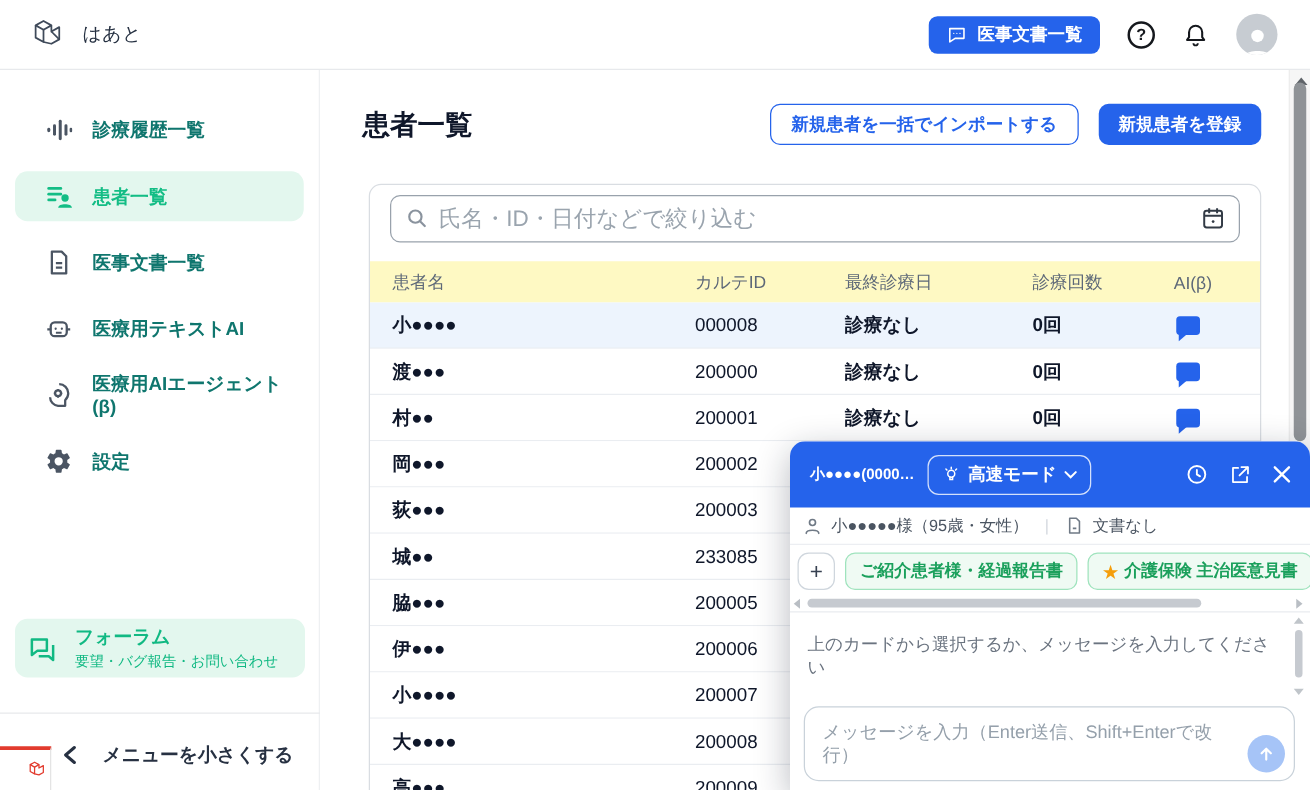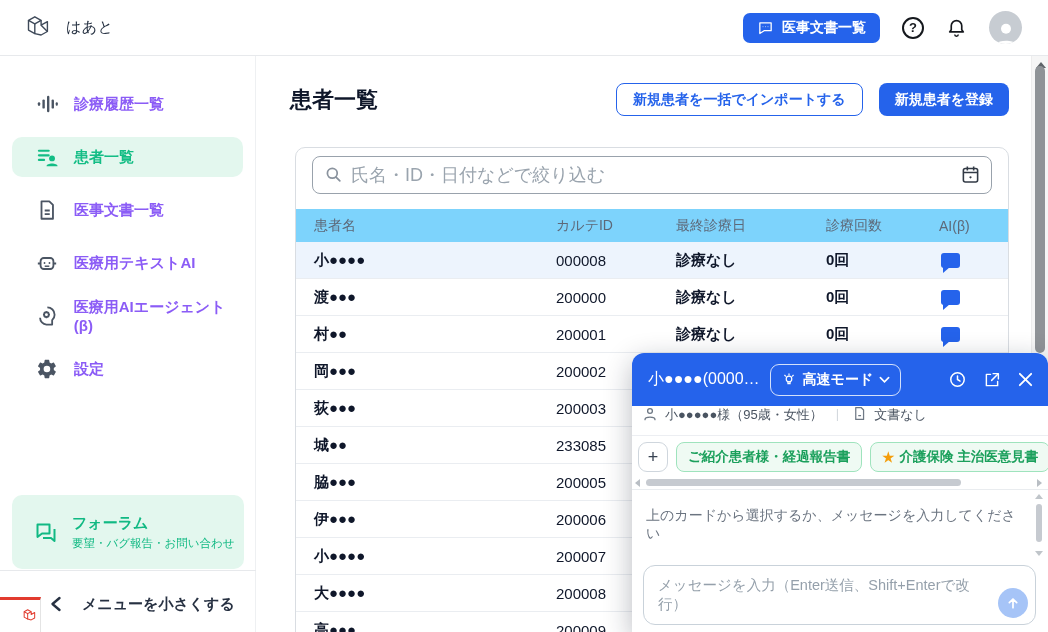--- a/index.html
+++ b/index.html
@@ -20,25 +20,25 @@
     display:flex; align-items:center; justify-content:center; font-size:13px; font-weight:700; color:#15181d; cursor:pointer; }
   .avatar { width:33px; height:33px; border-radius:50%; background:#c7ccd2; overflow:hidden;
     display:flex; align-items:flex-end; justify-content:center; cursor:pointer; }
 
   
   .sidebar { position:absolute; left:0; top:56px; width:256px; height:576px; background:#fff;
     border-right:1px solid #eef0f2; z-index:10; }
   .nav { padding:28px 12px 0 12px; }
   .nav-item { display:flex; align-items:center; gap:16px; height:40px; padding:0 0 0 24px;
     border-radius:10px; margin-bottom:13px; cursor:pointer; color:#4b5563; }
-  .nav-item .lbl { font-size:15px; font-weight:600; color:#8b5cf6; }
+  .nav-item .lbl { font-size:15px; font-weight:600; color:#0f766e; }
   .nav-item.active { background:#e3f7ee; color:#13bd85; }
   .nav-item.active .lbl { color:#13bd85; }
-  .forum-card { position:absolute; left:12px; top:439px; width:232px; height:74px; background:#e3f7ee;
-    border-radius:10px; display:flex; align-items:center; gap:14px; padding-left:22px; cursor:pointer; color:#11b983; }
+  .forum-card { position:absolute; left:12px; top:439px; width:232px; height:47px; background:#e3f7ee;
+    border-radius:10px; display:flex; align-items:center; gap:14px; padding-left:10px; cursor:pointer; color:#11b983; }
   .forum-card .t1 { font-size:15px; font-weight:700; color:#11b983; }
   .forum-card .t2 { font-size:11.5px; color:#11b983; margin-top:3px; }
   .side-divider { position:absolute; left:0; top:514px; width:256px; border-top:1px solid #e7e9ec; }
   .collapse-row { position:absolute; left:0; top:528px; width:256px; height:40px;
     display:flex; align-items:center; gap:20px; padding-left:50px; cursor:pointer; }
   .collapse-row .lbl { font-size:15px; font-weight:700; color:#273142; }
 
   
   .debug-chip { position:absolute; left:0; top:597px; width:41px; height:35px; background:#fff;
     border-top:3px solid #e23b2e; border-right:1px solid #e4e4e4; z-index:40; cursor:pointer;
@@ -54,21 +54,21 @@
     border:none; border-radius:8px; font-size:14px; font-weight:700; cursor:pointer; font-family:inherit; }
   .card { position:absolute; left:39px; top:91px; width:714px; height:600px;
     border:1px solid #d9dde2; border-radius:10px; background:#fff; overflow:hidden; }
   .search-wrap { margin:8px 16px 15px 16px; position:relative; }
   .search-input { width:100%; height:38px; border:1px solid #99a2ac; border-radius:8px;
     padding:0 40px 0 38px; font-size:18px; color:#0369a1; outline:none; font-family:inherit; }
   .search-input::placeholder { color:#9aa4ae; }
   .search-ico { position:absolute; left:12px; top:9px; }
   .cal-ico { position:absolute; right:12px; top:9px; cursor:pointer; }
 
-  .thead { height:33px; background:#7dd3fc; position:relative; }
+  .thead { height:33px; background:#fef9c3; position:relative; }
   .thead .th { position:absolute; top:0; height:33px; display:flex; align-items:center;
     font-size:14px; color:#5d6878; font-weight:500; }
   .trow { height:37px; border-bottom:1px solid #eaedf1; position:relative; cursor:pointer; background:#fff; }
   .trow.selected { background:#edf4fd; }
   .td { position:absolute; top:0; height:37px; display:flex; align-items:center; font-size:15px; color:#0f172a; }
   .c-name  { left:18px;  width:230px; font-weight:700; }
   .c-karte { left:260px; width:110px; font-weight:400; }
   .c-last  { left:380px; width:140px; font-weight:600; }
   .c-count { left:530px; width:100px; font-weight:600; }
   .c-ai    { left:645px; width:50px; }
@@ -83,27 +83,27 @@
   .vscrollbar .arrow-up { position:absolute; top:6px; left:4px; width:0; height:0;
     border-left:5px solid transparent; border-right:5px solid transparent; border-bottom:6px solid #5f6469; cursor:pointer; }
   .vscrollbar .thumb { position:absolute; left:3px; top:10px; width:10px; height:287px;
     background:#8f9397; border-radius:5px; cursor:pointer; }
 
   
   .chat-panel { position:absolute; left:632px; top:353px; width:416px; height:279px; background:#fff;
     border-radius:12px 12px 0 0; box-shadow:0 8px 28px rgba(15,23,42,.30); z-index:50; overflow:hidden;
     display:flex; flex-direction:column; }
   .cp-header { height:53px; background:#2563eb; display:flex; align-items:center; padding:0 14px 0 16px; color:#fff; }
-  .cp-title { font-size:16px; font-weight:400; white-space:nowrap; }
+  .cp-title { font-size:12px; font-weight:700; white-space:nowrap; }
   .mode-btn { margin-left:10px; display:flex; align-items:center; gap:6px; height:32px; padding:0 10px;
     border:1px solid rgba(255,255,255,.8); border-radius:9px; background:transparent; color:#fff;
     font-size:14px; font-weight:600; cursor:pointer; font-family:inherit; }
   .cp-icons { margin-left:auto; display:flex; align-items:center; gap:16px; }
   .cp-iconbtn { background:none; border:none; cursor:pointer; display:flex; padding:0; }
-  .cp-info { height:30px; display:flex; align-items:flex-start; gap:7px; padding:0 10px;
+  .cp-info { height:30px; display:flex; align-items:center; gap:7px; padding:0 10px;
     border-bottom:1px solid #eceef2; font-size:13px; color:#4a5461; font-weight:500; }
   .cp-info .sep { color:#d3d8de; margin:0 6px; }
   .cp-chips { height:42px; display:flex; align-items:center; gap:8px; padding-left:6px; overflow:hidden; }
   .add-btn { width:30px; height:30px; min-width:30px; border:1px solid #cfd6dd; border-radius:9px; background:#fff;
     font-size:18px; color:#374151; cursor:pointer; display:flex; align-items:center; justify-content:center; font-family:inherit; }
   .chip { height:30px; display:flex; align-items:center; gap:5px; padding:0 11px; white-space:nowrap;
     background:#effaf3; border:1px solid #9fe3bd; border-radius:8px; font-size:13.5px; color:#1ba05c;
     font-weight:600; cursor:pointer; }
   .chip .star { color:#f59e0b; }
   .cp-hscroll { height:12px; position:relative; border-bottom:1px solid #e9ecef; }

